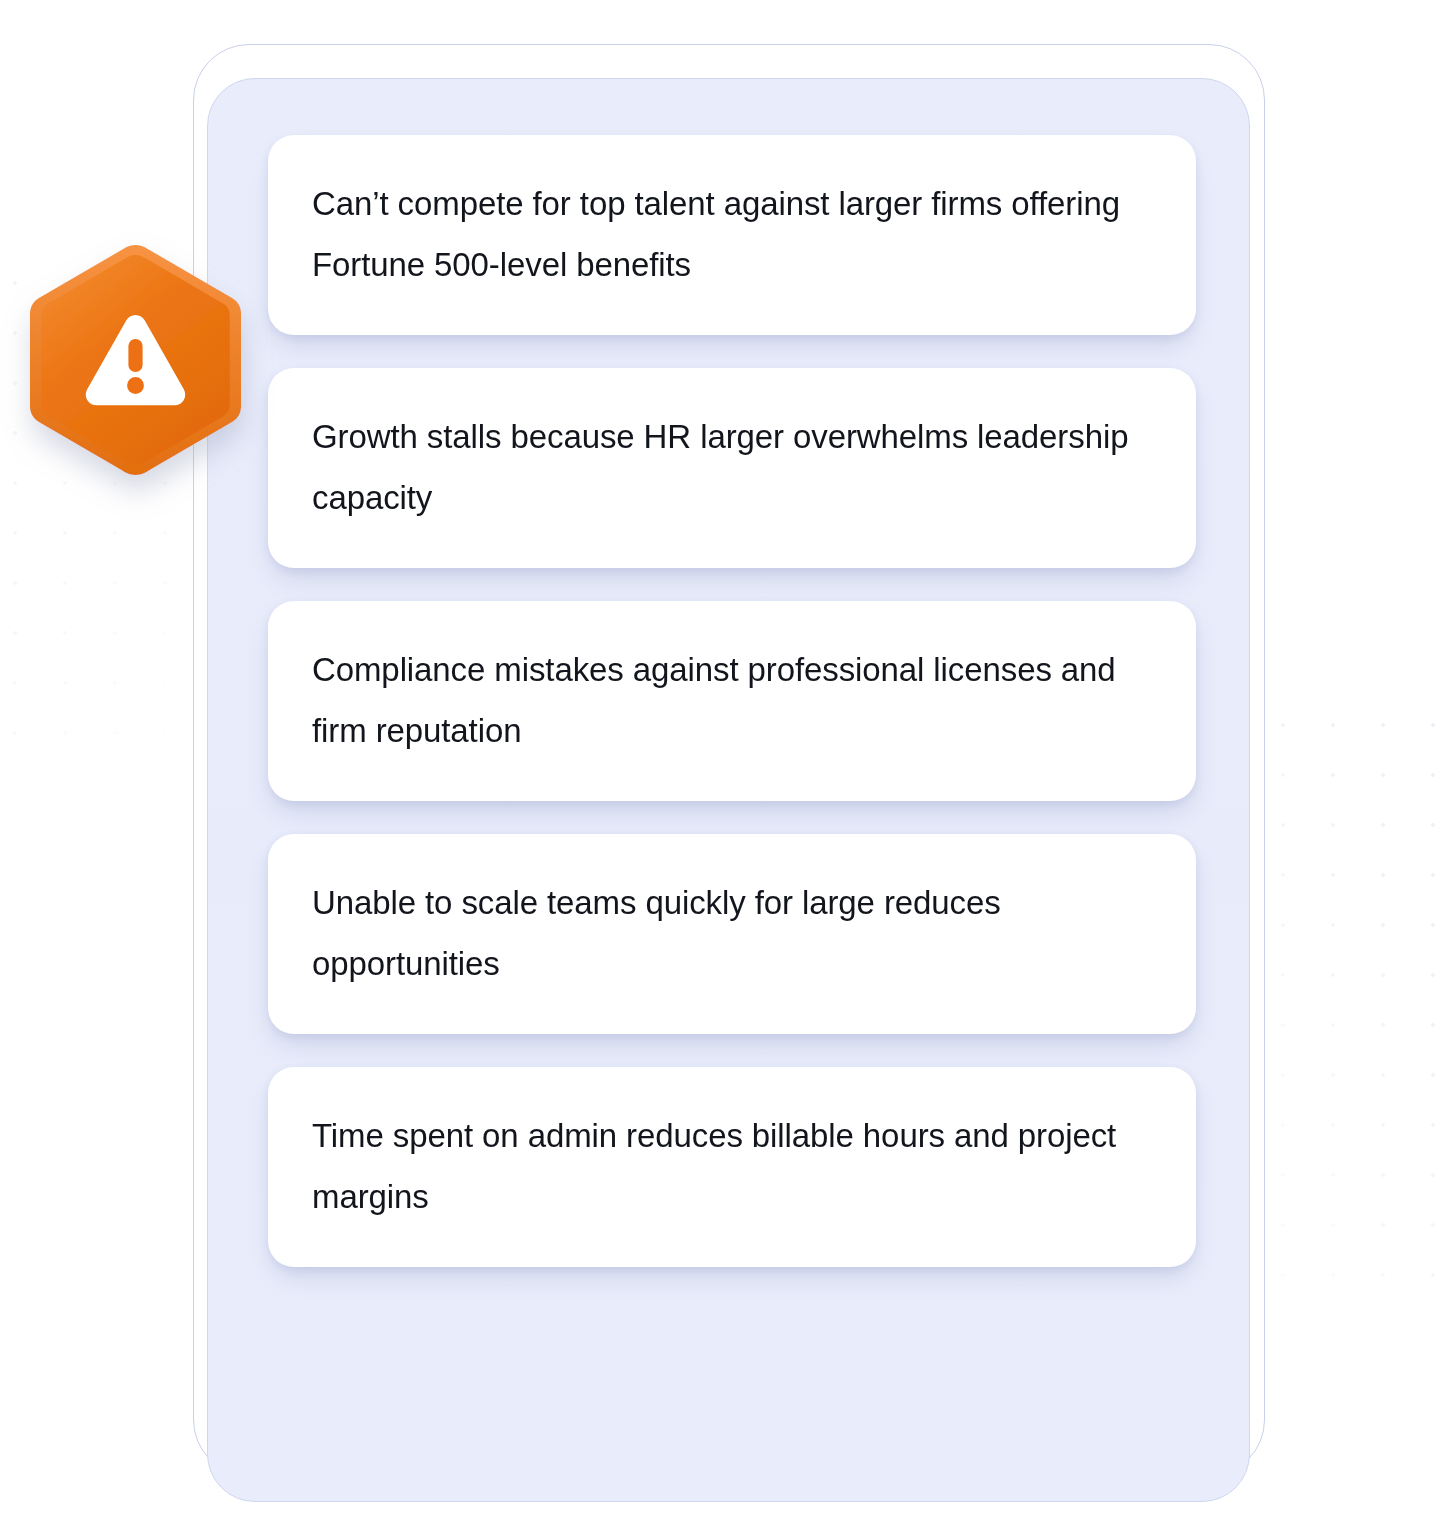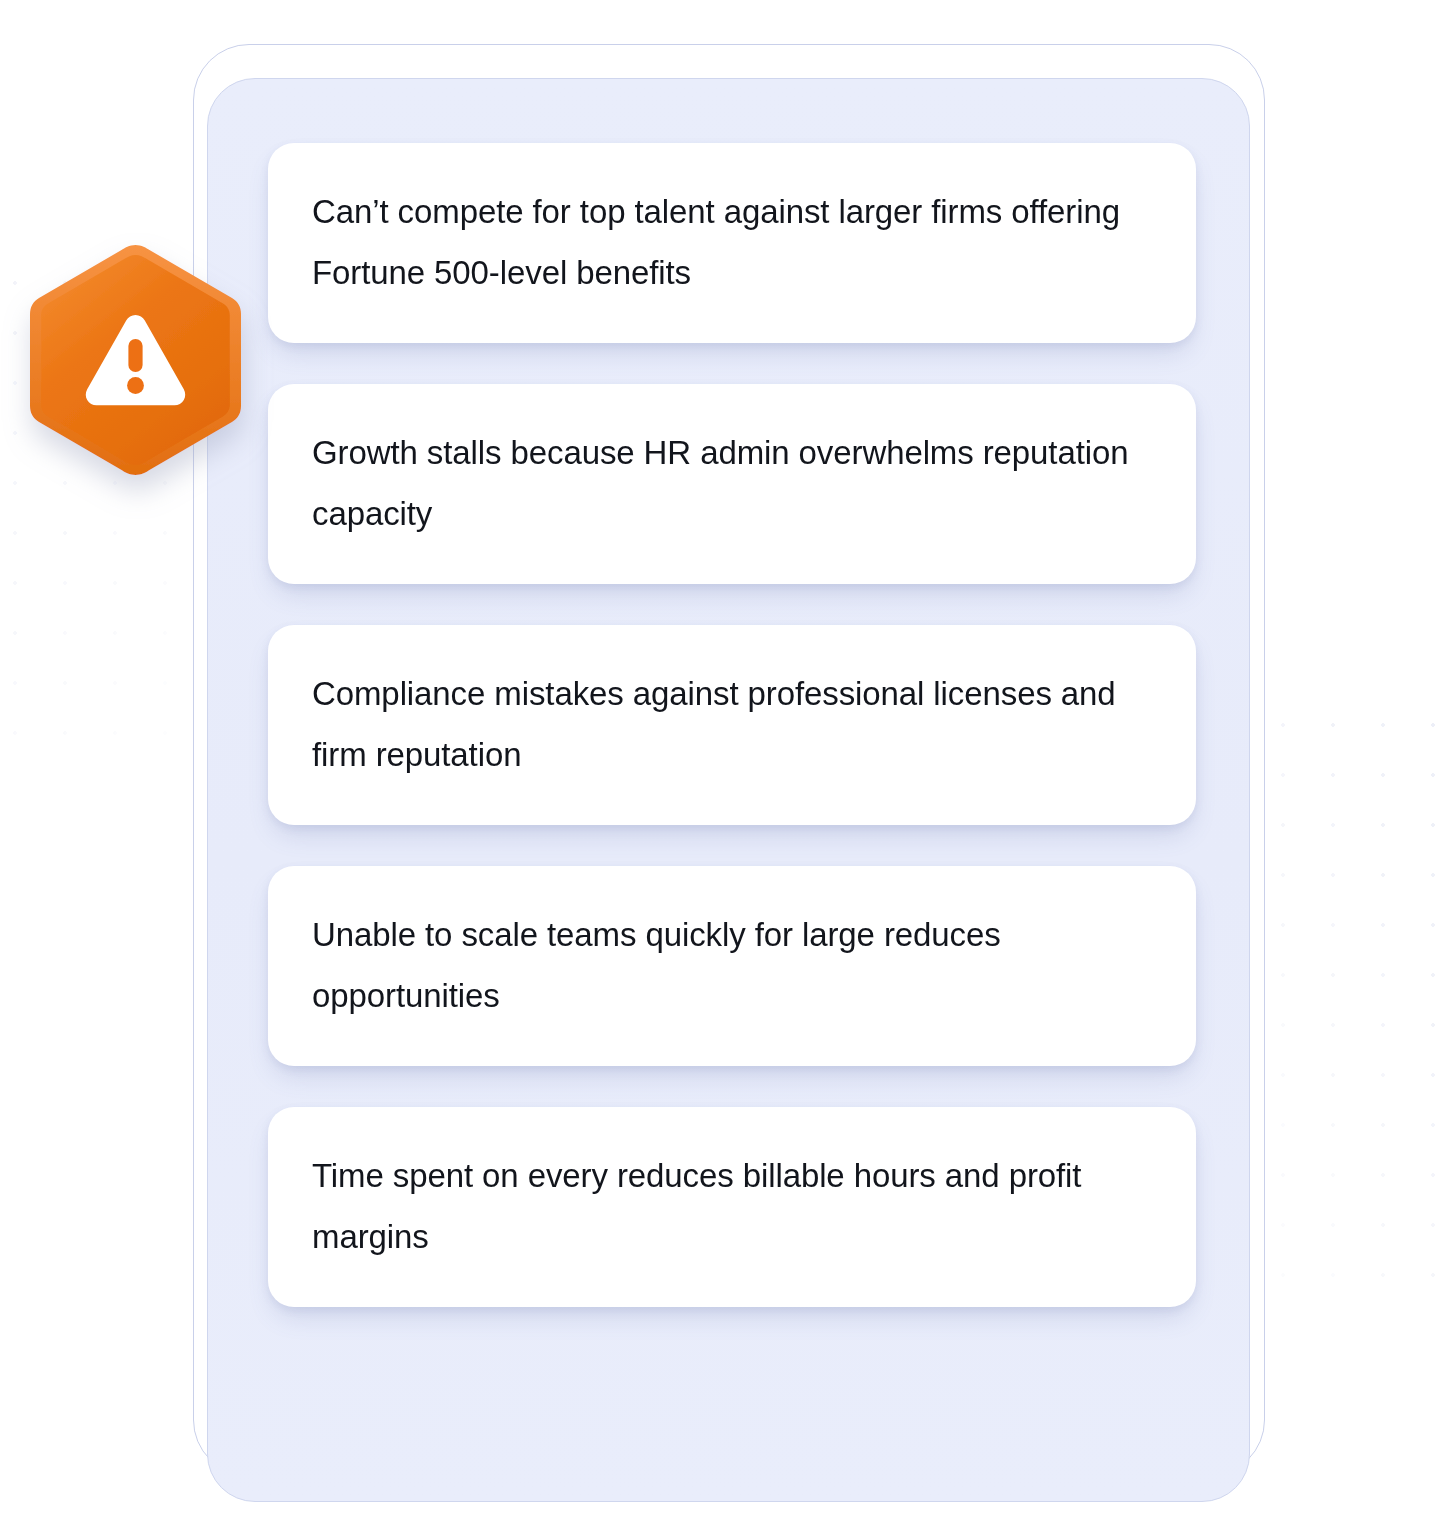--- a/index.html
+++ b/index.html
@@ -81,21 +81,20 @@
   .issue-card {
     background: #ffffff;
     border-radius: 26px;
     min-height: 155px;
     padding: 38px 44px 40px 44px;
     box-sizing: border-box;
     box-shadow: 0 14px 26px -6px rgba(86,100,160,0.20),
                 0 3px 8px rgba(86,100,160,0.10);
     display: flex;
     align-items: center;
-    margin-top: 8px;
   }
   .issue-card .issue-text {
     font-size: 33px;
     line-height: 61px;
     font-weight: 500;
     color: #12151c;
     letter-spacing: -0.1px;
   }
 
   
@@ -122,34 +121,34 @@
 <div class="panel-outline"></div>
 <div class="panel-inner"></div>
 
 <div class="card-stack">
 
   <div class="issue-card">
     <span class="issue-text">Can’t compete for top talent against larger firms offering Fortune 500-level benefits</span>
   </div>
 
   <div class="issue-card">
-    <span class="issue-text">Growth stalls because HR admin overwhelms reputation capacity</span>
+    <span class="issue-text">Growth stalls because HR larger overwhelms leadership capacity</span>
   </div>
 
   <div class="issue-card">
     <span class="issue-text">Compliance mistakes against professional licenses and firm reputation</span>
   </div>
 
   <div class="issue-card">
     <span class="issue-text">Unable to scale teams quickly for large reduces opportunities</span>
   </div>
 
 
   <div class="issue-card">
-    <span class="issue-text">Time spent on every reduces billable hours and profit margins</span>
+    <span class="issue-text">Time spent on admin reduces billable hours and project margins</span>
   </div>
 
 </div>
 
 <div class="hex-badge">
   <svg viewBox="0 0 221 234" xmlns="http://www.w3.org/2000/svg" aria-hidden="true">
     <defs>
       <linearGradient id="hexGrad" x1="0.12" y1="0.03" x2="0.78" y2="0.96">
         <stop offset="0%" stop-color="#F4893O"></stop>
         <stop offset="0%" stop-color="#F38A2D"></stop>

